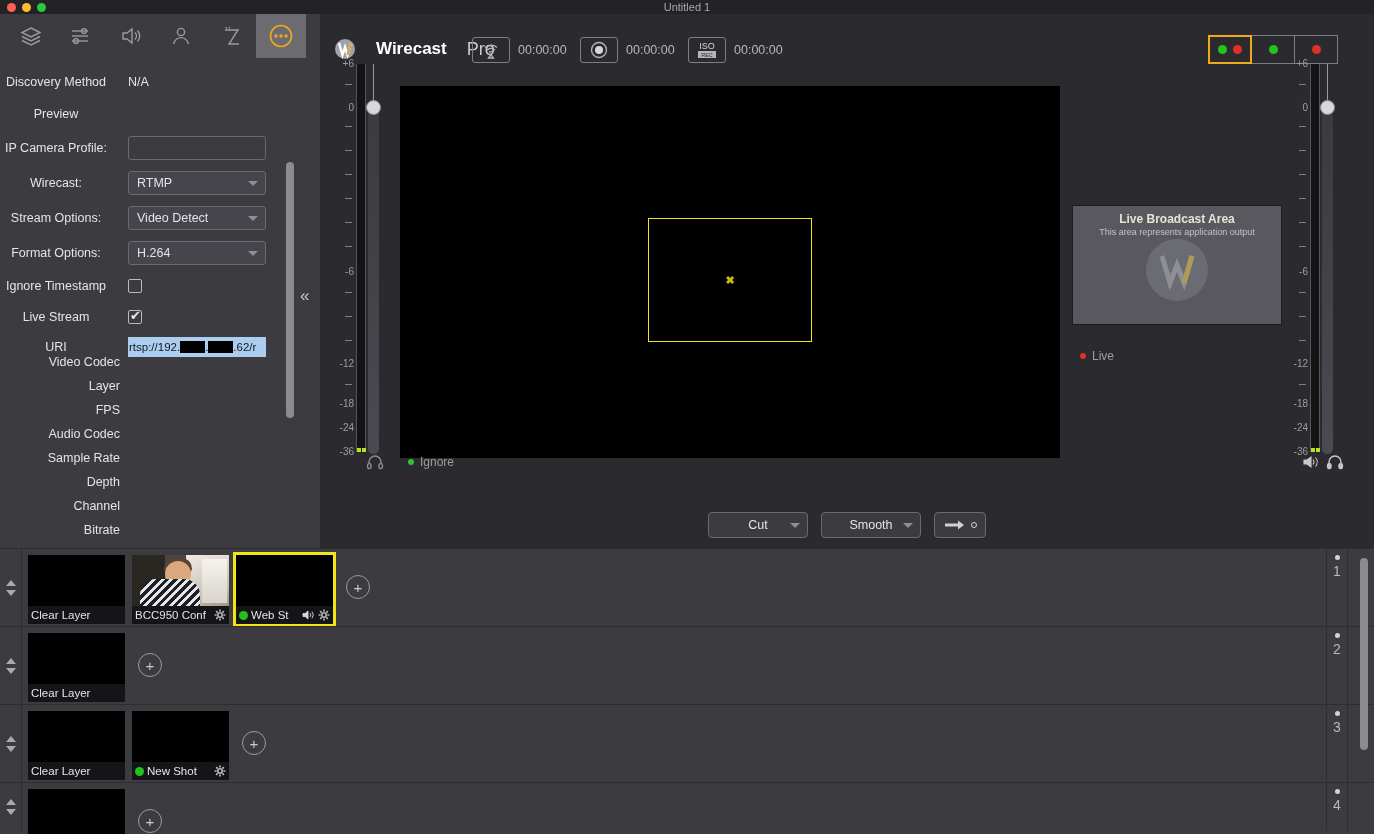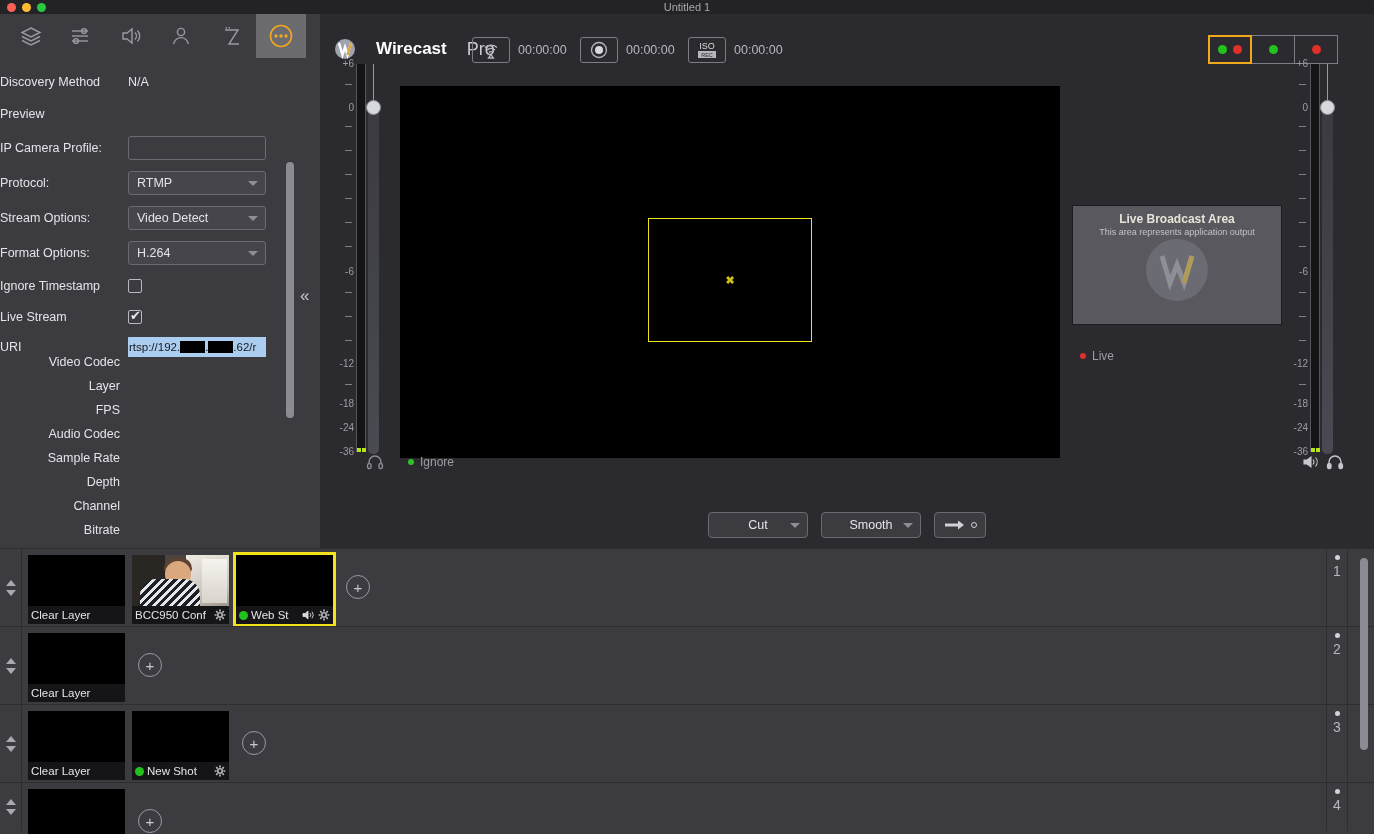--- a/index.html
+++ b/index.html
@@ -37,21 +37,21 @@
   .ibtn {
     width:50px; height:44px; display:flex; align-items:center; justify-content:center;
     cursor:pointer;
   }
   .ibtn.active { background:#6c6c70; }
   .ibtn svg { display:block; }
 
   .form { position:absolute; left:0; top:56px; width:320px; }
   .row { display:flex; align-items:center; height:28px; margin-bottom:7px; }
   .row .lbl {
-    width:128px; text-align:left; padding-right:16px;
+    width:128px; text-align:center; padding-right:16px;
     font-size:12.5px; color:#e3e4e8; white-space:nowrap;
   }
   .row .val { font-size:12.5px; color:#e3e4e8; }
   .row.label-only { height:24px; margin-bottom:0; }
   .row.label-only .lbl { width:128px; }
 
   .txtbox {
     width:138px; height:24px; background:#3b3b40;
     border:1px solid #6a6a70; border-radius:3px;
   }
@@ -350,21 +350,21 @@
         <span class="val">N/A</span>
       </div>
       <div class="row label-only" style="margin-top:8px;">
         <span class="lbl">Preview</span>
       </div>
       <div class="row" style="margin-top:8px;">
         <span class="lbl">IP Camera Profile:</span>
         <input class="txtbox" type="text" style="">
       </div>
       <div class="row">
-        <span class="lbl">Protocol:</span>
+        <span class="lbl">Wirecast:</span>
         <div class="selectbox">
           <span>RTMP</span>
           <span class="caret"></span>
         </div>
       </div>
       <div class="row">
         <span class="lbl">Stream Options:</span>
         <div class="selectbox">
           <span>Video Detect</span>
           <span class="caret"></span>

